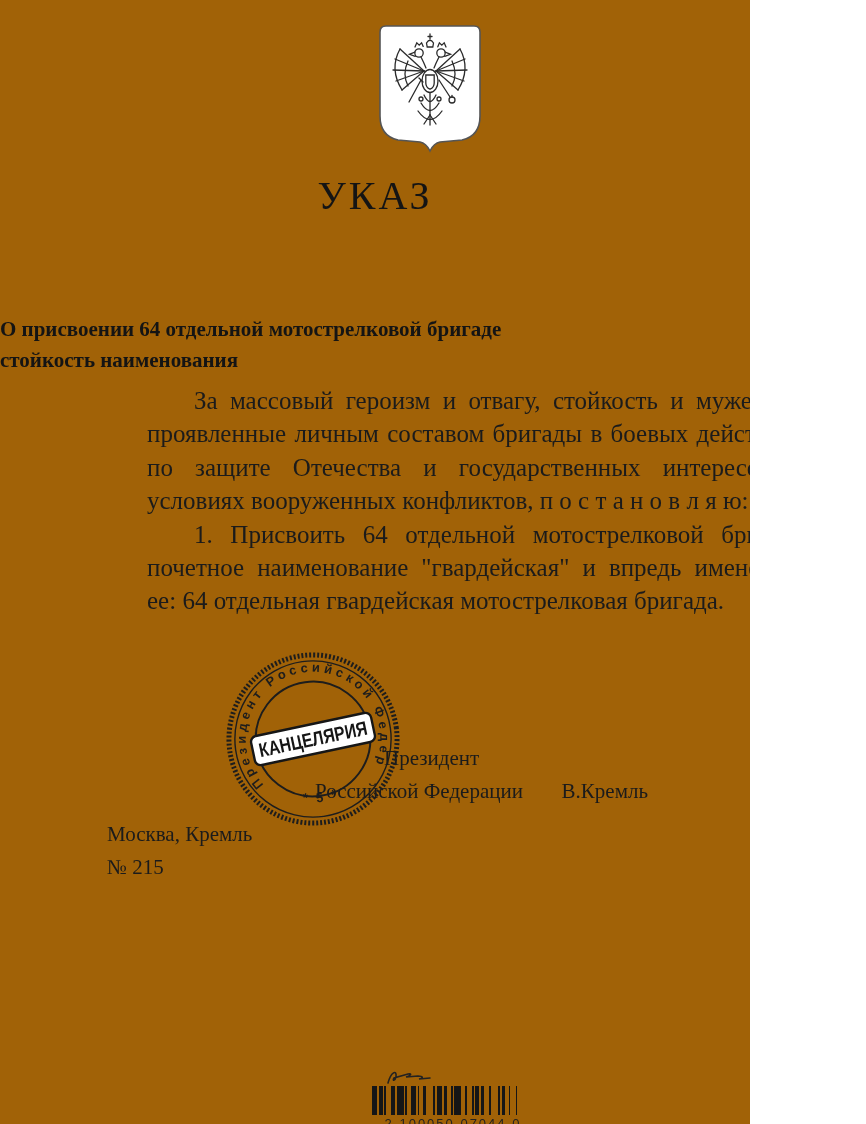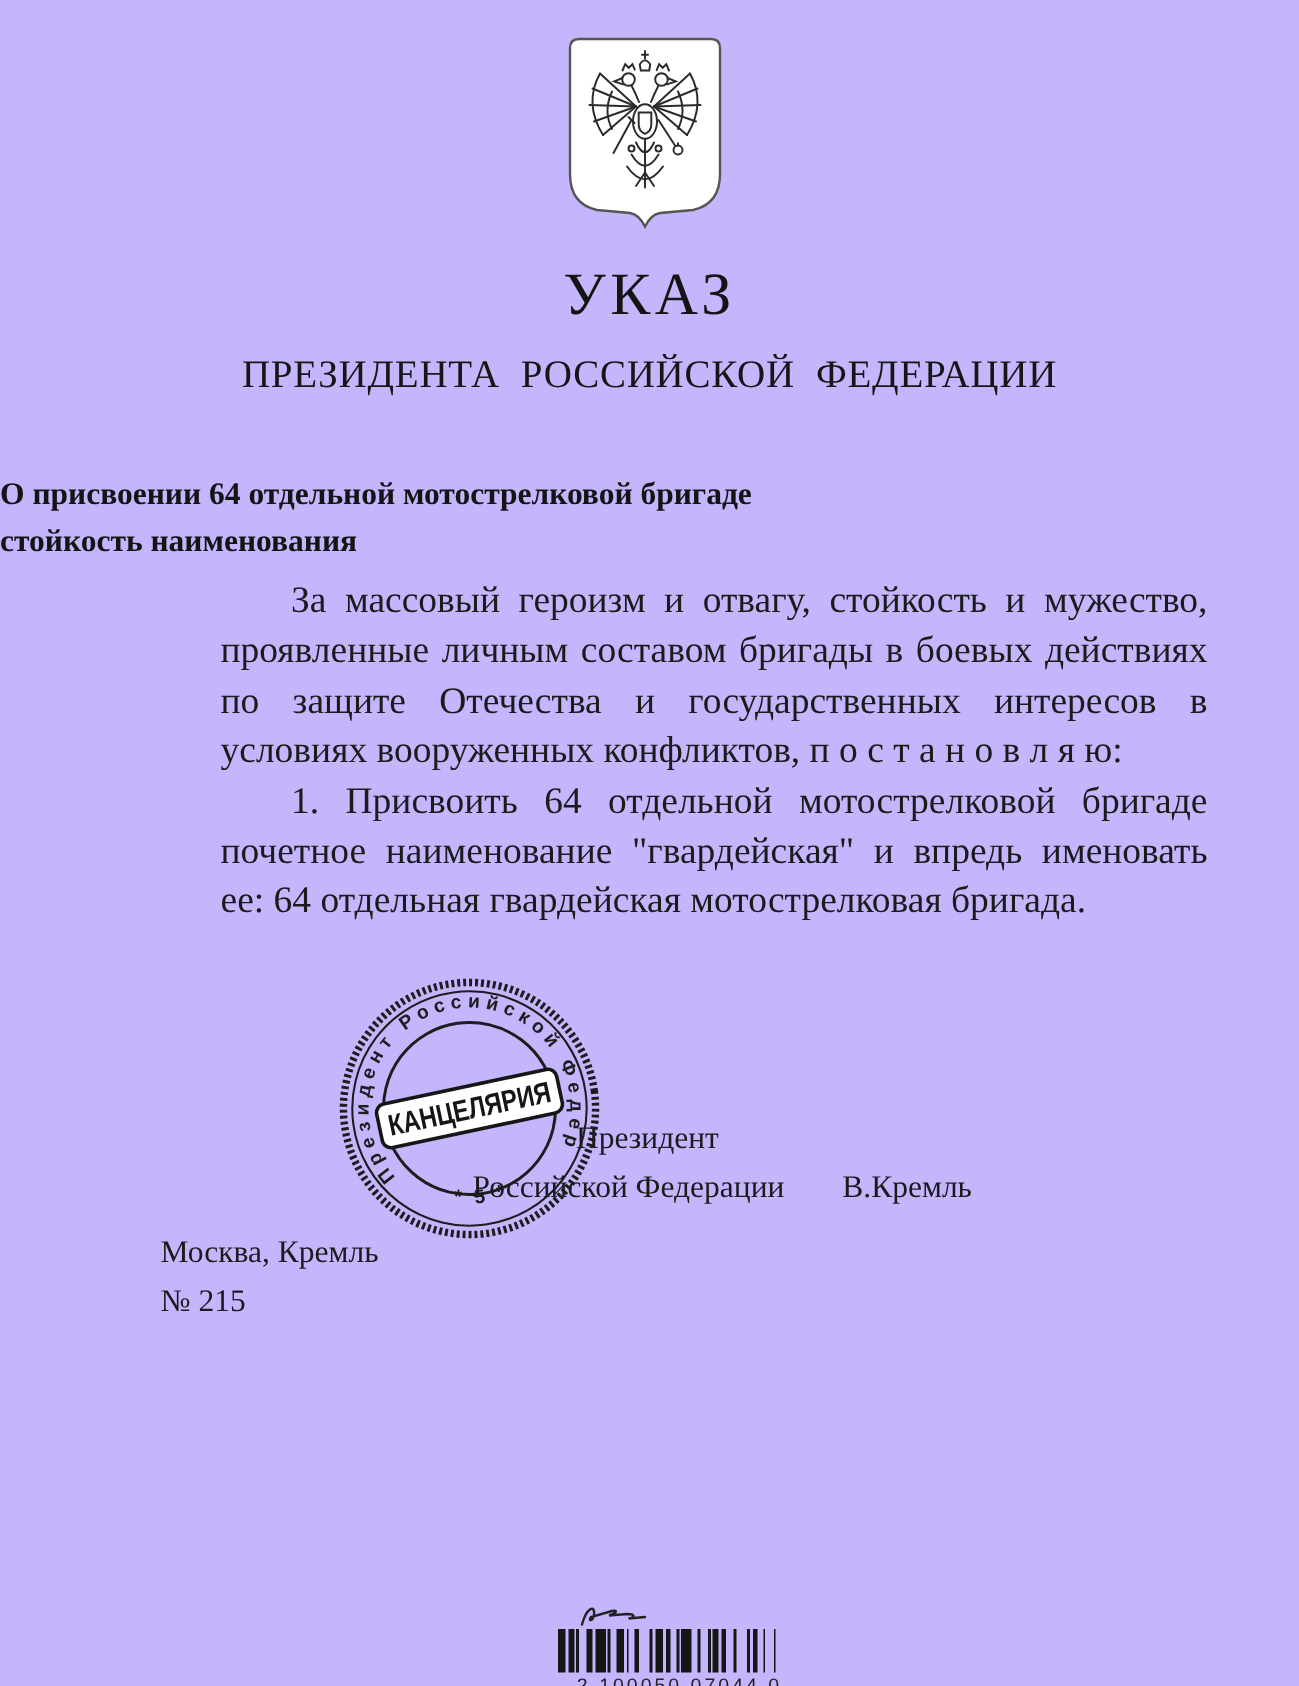--- a/index.html
+++ b/index.html
@@ -1,17 +1,17 @@
 <!DOCTYPE html>
 <html><head>
 <meta charset="utf-8">
 <style>
   html,body{margin:0;padding:0;background:#fff;}
   .page{
-    position:relative;width:866px;height:1124px;background:#c4b5fd;
+    position:relative;width:750px;height:1124px;background:#a16207;
     overflow:hidden;font-family:"Liberation Serif","DejaVu Serif",serif;color:#1b1b1b;
   }
   
   .emblem{position:absolute;left:378px;top:24px;width:104px;height:140px;}
   
   .doc-title{
     position:absolute;left:0;top:172px;width:100%;text-align:center;
     font-size:40px;letter-spacing:3px;font-weight:400;color:#141414;
   }
   .doc-subtitle{
@@ -111,21 +111,20 @@
           <path d="M40,87 q12,17 24,0"></path>
         <path d="M52,69 v22"></path>
           <path d="M52,91 l-6,9"></path>
           <path d="M52,91 l6,9"></path>
           <path d="M52,91 v10"></path>
       </g>
     </svg>
   </div>
 
   <div class="doc-title">УКАЗ</div>
-  <div class="doc-subtitle">ПРЕЗИДЕНТА РОССИЙСКОЙ ФЕДЕРАЦИИ</div>
   <div class="doc-subject">
     <div>О присвоении 64 отдельной мотострелковой бригаде</div>
     <div>стойкость наименования</div>
   </div>
 
   <div class="doc-body">
     <p>За массовый героизм и отвагу, стойкость и мужество, проявленные личным составом бригады в боевых действиях по защите Отечества и государственных интересов в условиях вооруженных конфликтов, п о с т а н о в л я ю:</p>
     <p>1. Присвоить 64 отдельной мотострелковой бригаде почетное наименование "гвардейская" и впредь именовать ее: 64 отдельная гвардейская мотострелковая бригада.</p>
   </div>
 

